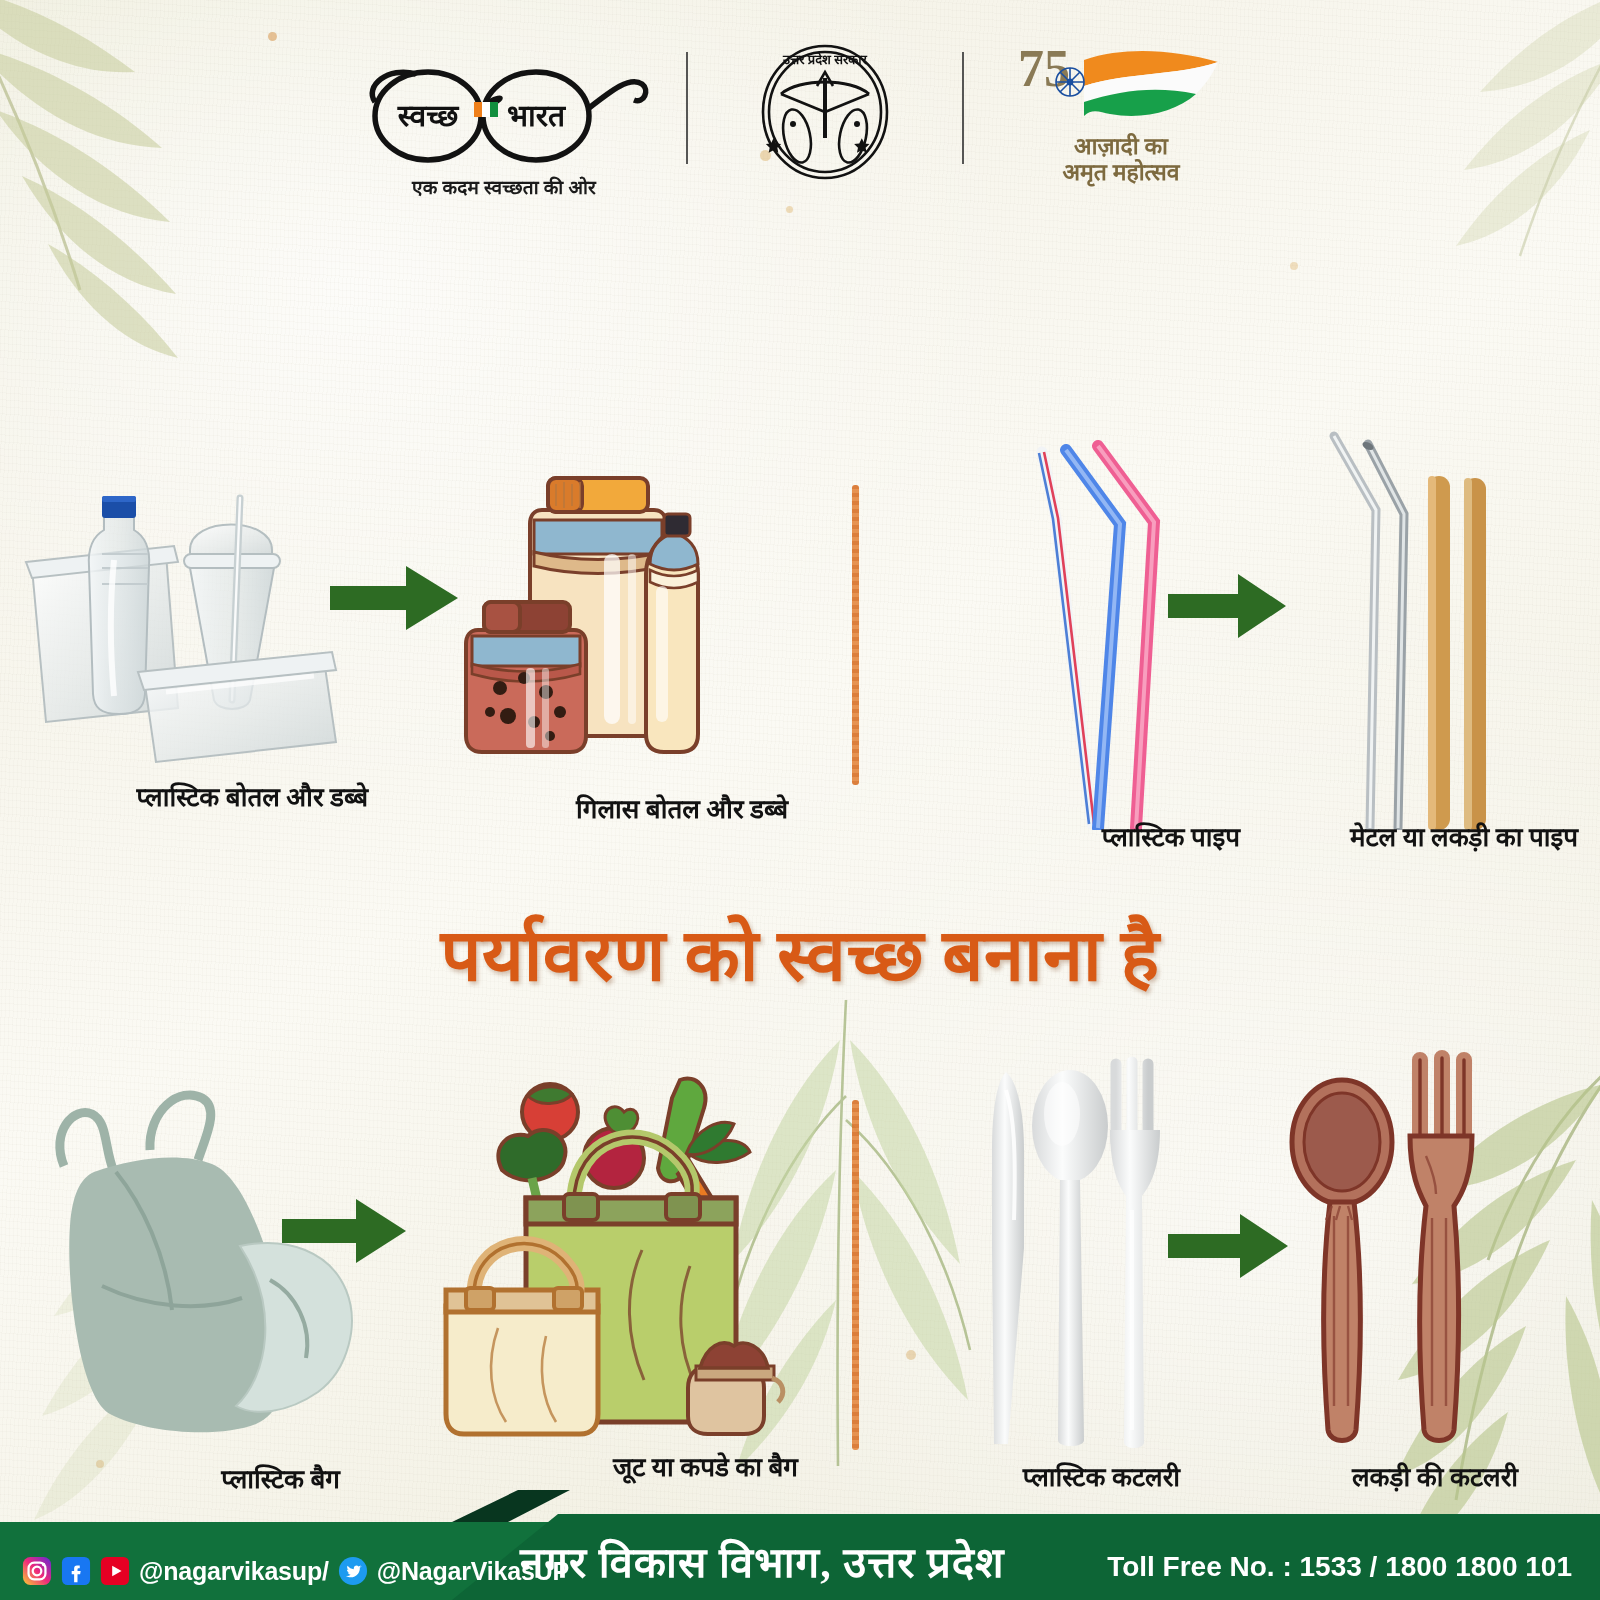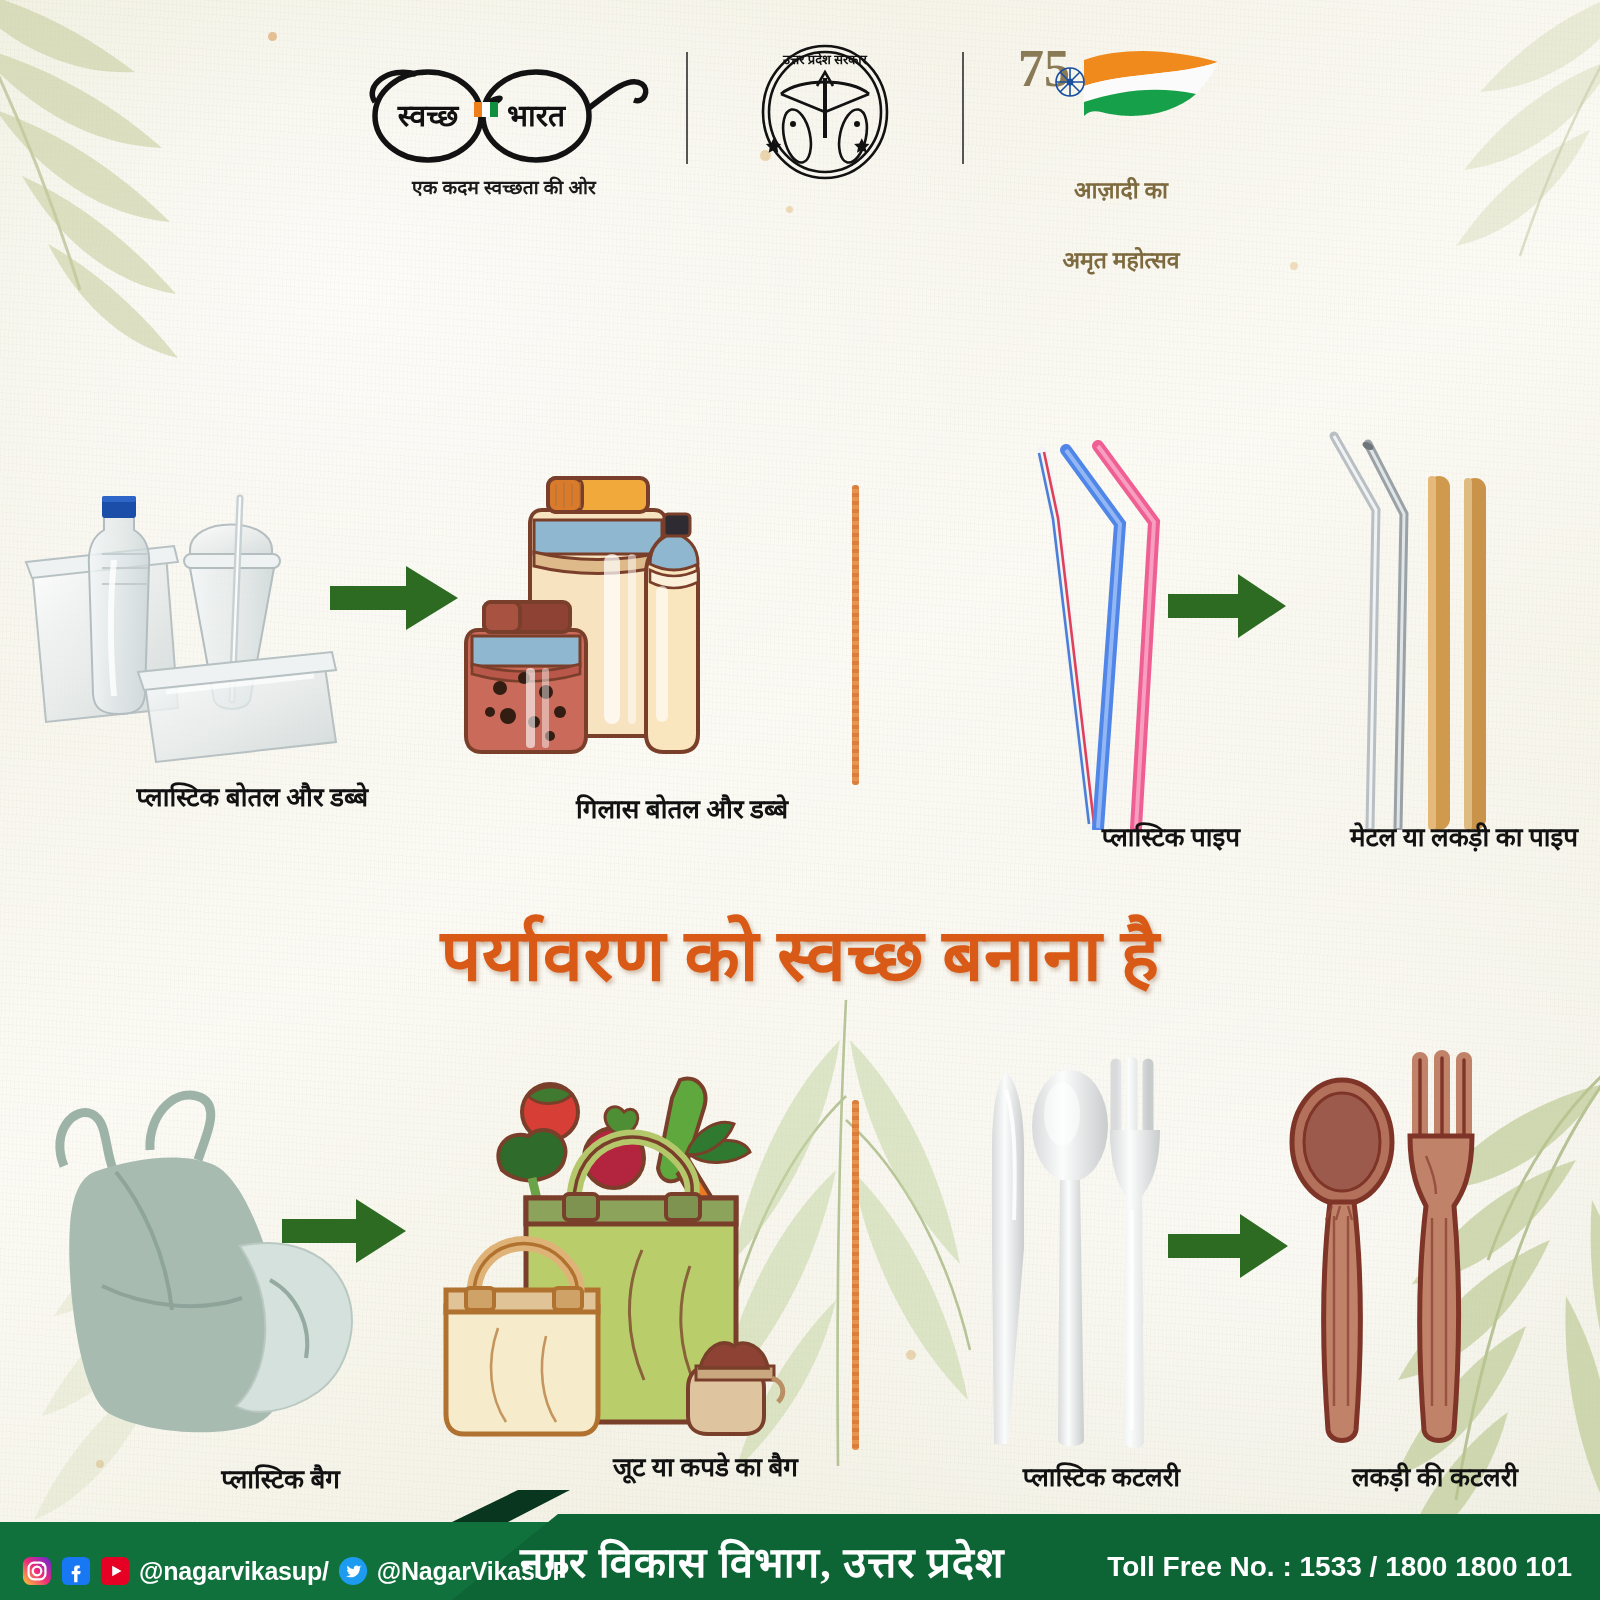--- a/index.html
+++ b/index.html
@@ -40,21 +40,21 @@
   .speck { position:absolute; border-radius:50%; pointer-events:none; }
 
   
   #header {
     position:absolute; top:42px; left:0; width:1600px; height:170px;
     display:flex; align-items:flex-start; justify-content:center; gap:0;
   }
   .logo-block { position:relative; display:flex; flex-direction:column; align-items:center; }
   #logo-sbm { width:300px; }
   #logo-up   { width:210px; }
-  #logo-amrit{ width:250px;gap:44px; }
+  #logo-amrit{ width:250px; }
   .divider-v { width:2px; height:112px; background:#3a3a3a; margin:10px 32px 0 32px; opacity:.85; }
 
   .sbm-tag {
     font-family:"Liberation Serif", serif; font-weight:700; font-size:19px;
     color:#1b1b1b; margin-top:4px; letter-spacing:.2px;
   }
   .amrit-line {
     font-family:"Liberation Serif", serif; font-weight:700; color:#7d6a3f;
     font-size:23px; line-height:1.12; text-align:center;
   }

